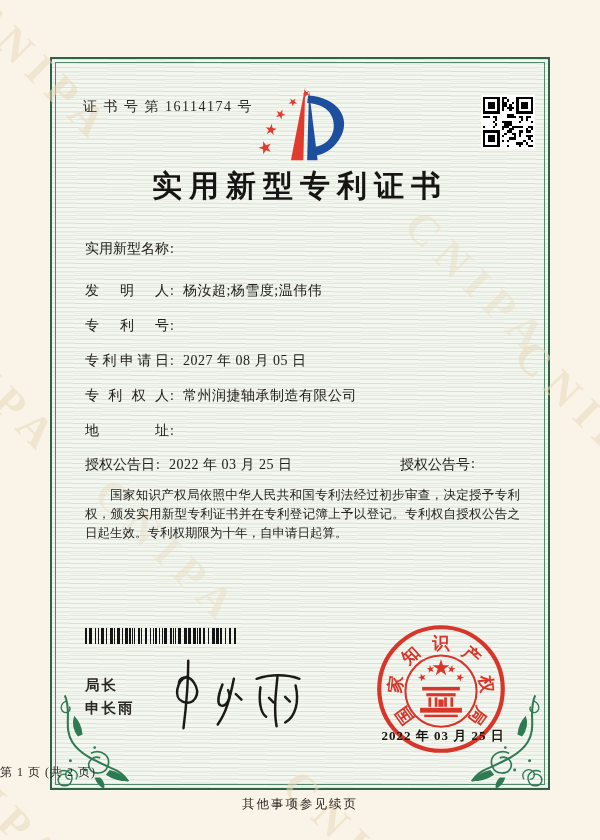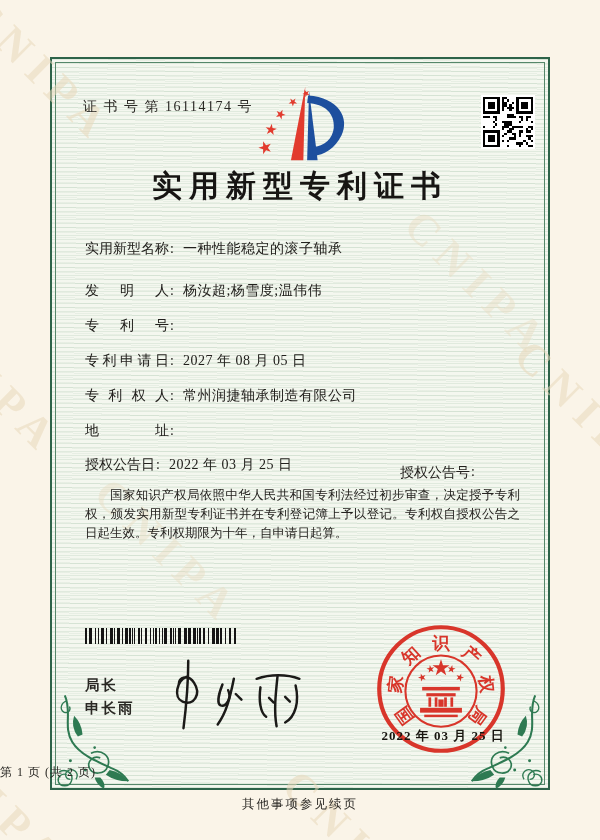--- a/index.html
+++ b/index.html
@@ -43,21 +43,21 @@
   .qr{position:absolute;left:481px;top:95px;width:54px;height:54px;z-index:3;background:#fff;padding:2px;box-sizing:border-box;}
   .title{
     position:absolute;left:0;top:166px;width:600px;z-index:3;
     text-align:center;font-size:30px;font-weight:700;letter-spacing:7px;color:#171513;
   }
   
   .field-row{position:absolute;left:85px;z-index:3;display:flex;align-items:baseline;font-size:14px;color:#22201d;font-family:Liberation Serif, serif;}
   .field-label{display:inline-block;width:84px;text-align:justify;text-align-last:justify;}
   .field-colon{margin-left:1px;}
   .field-value{margin-left:9px;letter-spacing:.5px;}
-  .grant-right{position:absolute;left:315px;top:8px;display:flex;align-items:flex-start;}
+  .grant-right{position:absolute;left:315px;top:0;display:flex;align-items:flex-start;}
   .grant .field-label{width:70px;}
   
   .body-text{
     position:absolute;left:85px;top:486px;width:435px;z-index:3;
     font-size:12.5px;line-height:1.52;text-align:justify;color:#24221f;
   }
   .body-text p{margin:0;text-indent:2em;}
   
   .barcode{position:absolute;left:85px;top:628px;width:155px;height:16px;z-index:3;font-size:0;}
   .barcode span{display:inline-block;height:16px;vertical-align:top;}
@@ -252,21 +252,20 @@
     <rect x="0" y="14" width="7" height="7" fill="#000"></rect>
     <rect x="1" y="15" width="5" height="5" fill="#fff"></rect>
     <rect x="2" y="16" width="3" height="3" fill="#000"></rect>
   </svg>
 
 <div class="title">实用新型专利证书</div>
 
 <div class="field-row" style="top:240px">
   <span class="field-label">实用新型名称</span>
     <span class="field-colon">:</span>
-  <span class="field-value">一种性能稳定的滚子轴承</span>
 </div>
 <div class="field-row" style="top:282px">
   <span class="field-label">发明人</span>
     <span class="field-colon">:</span>
   <span class="field-value">杨汝超;杨雪度;温伟伟</span>
 </div>
 <div class="field-row" style="top:317px">
   <span class="field-label">专利号</span>
     <span class="field-colon">:</span>
 </div>

